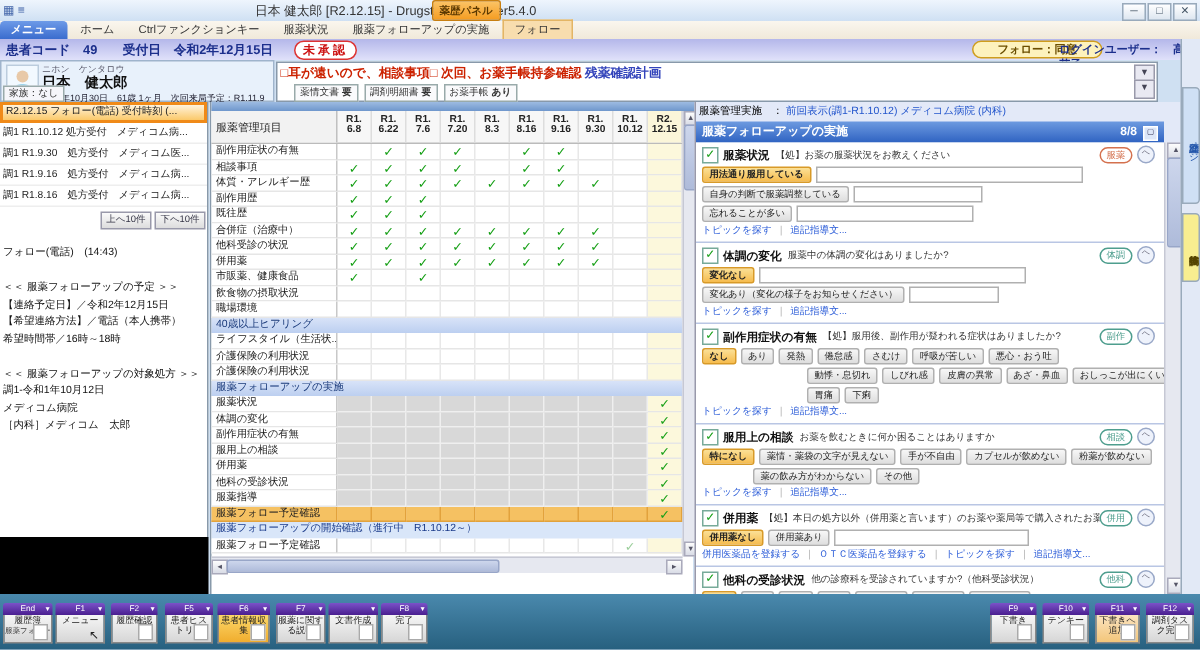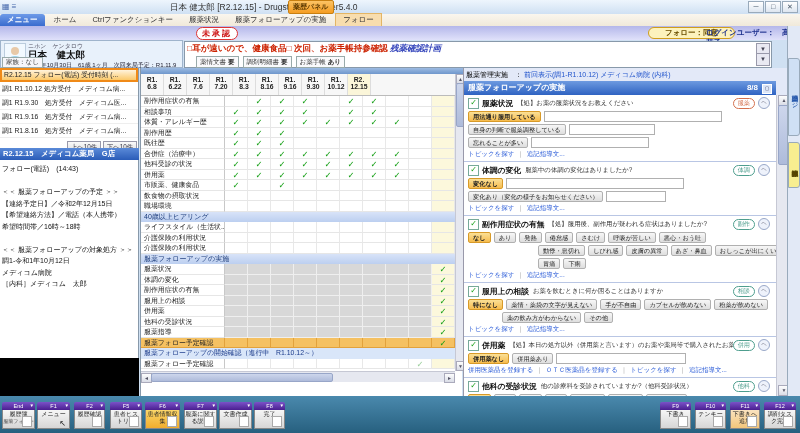--- a/index.html
+++ b/index.html
@@ -27,21 +27,21 @@
   #patient-card{left:0;top:40px;width:183px;height:28px;background:#e8f1fb;border:1px solid #9fb4cc;box-sizing:border-box;}
   #avatar{left:3px;top:2px;width:20px;height:23px;background:#f2f9ff;border:1px solid #bcd;}
   .av-head{position:absolute;left:6px;top:3px;width:8px;height:8px;border-radius:50%;background:#e8c9a8;}
   .av-body{position:absolute;left:3px;top:12px;width:14px;height:9px;border-radius:6px 6px 0 0;background:#9fd4ea;}
   #p-kana{left:27px;top:1px;font-size:6px;color:#556;}
   #p-name{left:27px;top:8px;font-size:9.5px;font-weight:bold;color:#111;}
   #p-details{left:3px;top:20px;font-size:6px;color:#223;white-space:nowrap;}
   #family-chip{left:2px;top:57px;font-size:6.5px;border:1px solid #9aa;background:#f6f6fa;padding:0 3px;color:#333;}
   #annotation{left:184px;top:41px;width:588px;height:27px;background:#fff;border:1px solid #8899aa;box-sizing:border-box;}
   #ann-row1{left:2px;top:1px;font-size:8.5px;font-weight:bold;white-space:nowrap;}
-  .ann-red{color:#cc2200;} .ann-blue{color:#3344bb;font-style:italic;}
+  .ann-red{color:#cc2200;} .ann-blue{color:#3344bb;}
   .drop{position:absolute;width:12px;height:11px;background:#e9e9f2;border:1px solid #99a;font-size:6px;text-align:center;line-height:11px;color:#445;}
   #doc-chips{left:196px;top:56px;display:flex;gap:4px;}
   .chip{border:1px solid #9aa;background:#fafafc;font-size:6.5px;padding:0 3px;color:#333;height:10px;line-height:10px;}
   .chip b{margin-left:2px;}
   
   #left-panel{left:0;top:68px;width:139px;height:290px;background:#fff;border-right:1px solid #8899aa;box-sizing:border-box;}
   .hrow{height:13px;line-height:13px;font-size:6.8px;color:#222;white-space:nowrap;overflow:hidden;border-bottom:1px solid #eee;padding-left:2px;}
   .hrow.sel{background:linear-gradient(#fff3dc,#fbc96a);border:2px solid #f08a18;box-sizing:border-box;height:14px;line-height:10px;}
   #list-nav{position:absolute;left:0;top:67px;width:139px;height:13px;text-align:right;}
   .navbtn{display:inline-block;border:1px solid #99a;background:linear-gradient(#fafafa,#ddd);font-size:6.3px;padding:0 3px;height:10px;line-height:10px;margin-right:2px;color:#334;}
@@ -126,78 +126,79 @@
 <div class="abs" id="menubar">
     <div class="menu-item active">メニュー</div>
     <div class="menu-item">ホーム</div>
     <div class="menu-item">Ctrlファンクションキー</div>
     <div class="menu-item">服薬状況</div>
     <div class="menu-item">服薬フォローアップの実施</div>
     <div class="menu-item orange">フォロー</div>
   </div>
 
 <div class="abs" id="patientbar">
+  <span class="abs" id="pb-left">患者コード　49　　受付日　令和2年12月15日</span>
   <span class="abs" id="stamp">未承認</span>
   <span class="abs" id="follow-badge">フォロー：同意</span>
   <span class="abs" id="login-user">ログインユーザー：　高橋　花子</span>
 </div>
 
 <div class="abs" id="patient-card">
   <div class="abs" id="avatar">
       <span class="av-head"></span>
       <span class="av-body"></span>
     </div>
   <div class="abs" id="p-kana">ニホン　ケンタロウ</div>
   <div class="abs" id="p-name">日本　健太郎</div>
   <div class="abs" id="p-details">男性　昭和34年10月30日　61歳 1ヶ月　次回来局予定：R1.11.9</div>
 </div>
 <div class="abs" id="family-chip">家族：なし</div>
 
 <div class="abs" id="annotation">
   <div class="abs" id="ann-row1">
-    <span class="ann-red">□耳が遠いので、健康食品□ 次回、お薬手帳持参確認 </span><span class="ann-blue">残薬確認計画</span>
+    <span class="ann-red">□耳が遠いので、相談事項□ 次回、お薬手帳持参確認 </span><span class="ann-blue">残薬確認計画</span>
   </div>
   <div class="drop" style="right:1px;top:1px;">▼</div>
   <div class="drop" style="right:1px;bottom:1px;">▼</div>
 </div>
 <div class="abs" id="doc-chips">
     <div class="chip"><span>薬情文書</span><b>要</b></div>
     <div class="chip"><span>調剤明細書</span><b>要</b></div>
     <div class="chip"><span>お薬手帳</span><b>あり</b></div>
   </div>
 
 <div class="abs" id="left-panel">
   <div id="history-list">
       <div class="hrow sel">R2.12.15 フォロー(電話) 受付時刻 (...</div>
       <div class="hrow">調1 R1.10.12 処方受付　メディコム病...</div>
       <div class="hrow">調1 R1.9.30　処方受付　メディコム医...</div>
       <div class="hrow">調1 R1.9.16　処方受付　メディコム病...</div>
       <div class="hrow">調1 R1.8.16　処方受付　メディコム病...</div>
     </div>
   <div id="list-nav"><span class="navbtn">上へ10件</span><span class="navbtn">下へ10件</span></div>
-  <div id="memo-header">R2.12.15　メディコム薬局　G店</div>
   <div id="memo">
       <div class="memo-line">フォロー(電話)　(14:43)</div>
       <div class="memo-line">&nbsp;</div>
       <div class="memo-line">＜＜ 服薬フォローアップの予定 ＞＞</div>
       <div class="memo-line">【連絡予定日】／令和2年12月15日</div>
       <div class="memo-line">【希望連絡方法】／電話（本人携帯）</div>
       <div class="memo-line">希望時間帯／16時～18時</div>
       <div class="memo-line">&nbsp;</div>
       <div class="memo-line">＜＜ 服薬フォローアップの対象処方 ＞＞</div>
       <div class="memo-line">調1-令和1年10月12日</div>
       <div class="memo-line">メディコム病院</div>
       <div class="memo-line">［内科］メディコム　太郎</div>
     </div>
 </div>
 <div class="abs" id="left-black"></div>
 
 <div class="abs" id="center-panel">
   <div class="abs" id="ct-topstrip"></div>
   <div class="abs" id="thead">
+      <div class="th-label">服薬管理項目</div>
       <div class="th-col">
         <div>R1.</div>
         <div>6.8</div>
       </div>
       <div class="th-col">
         <div>R1.</div>
         <div>6.22</div>
       </div>
       <div class="th-col">
         <div>R1.</div>

